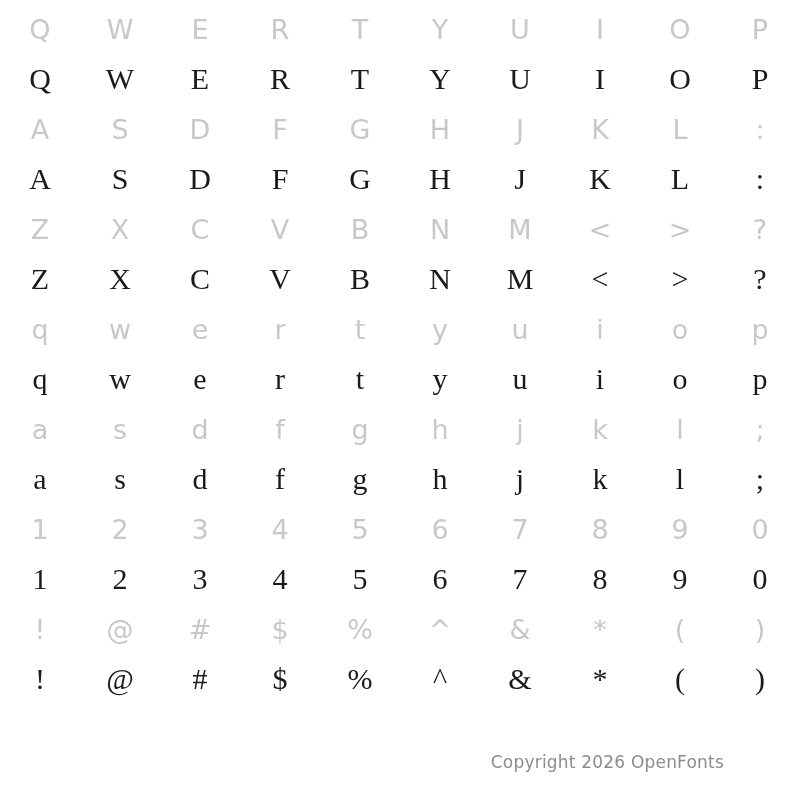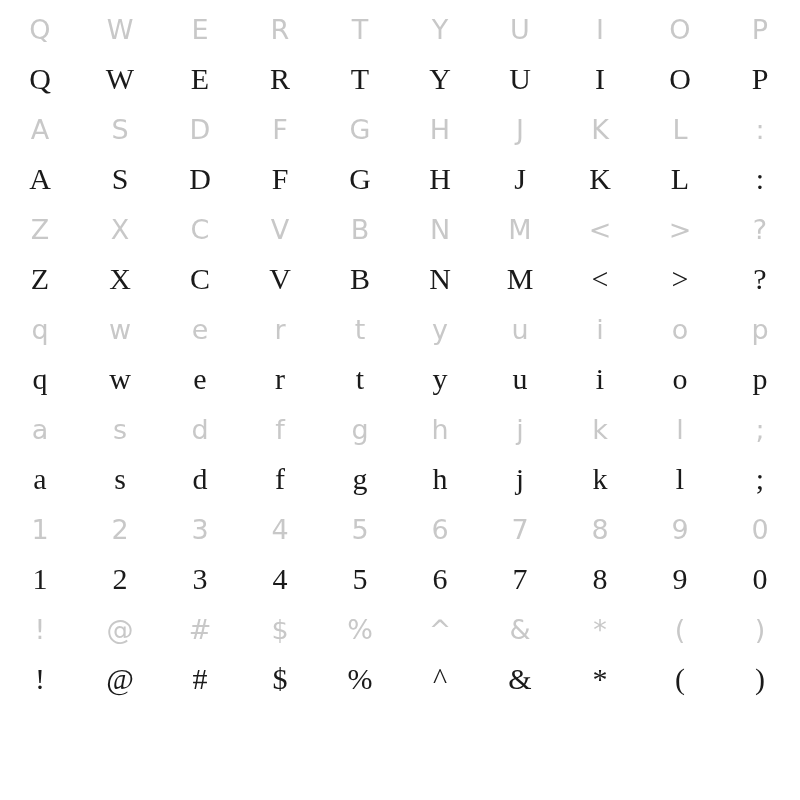--- a/index.html
+++ b/index.html
@@ -248,14 +248,15 @@
       <div class="cell">%</div>
       <div class="cell">^</div>
       <div class="cell">&amp;</div>
       <div class="cell">*</div>
       <div class="cell">(</div>
       <div class="cell">)</div>
     </div>
 
   </div>
 
+  <div class="footer">Copyright 2026 OpenFonts</div>
 
 </div>
 
 </body></html>

